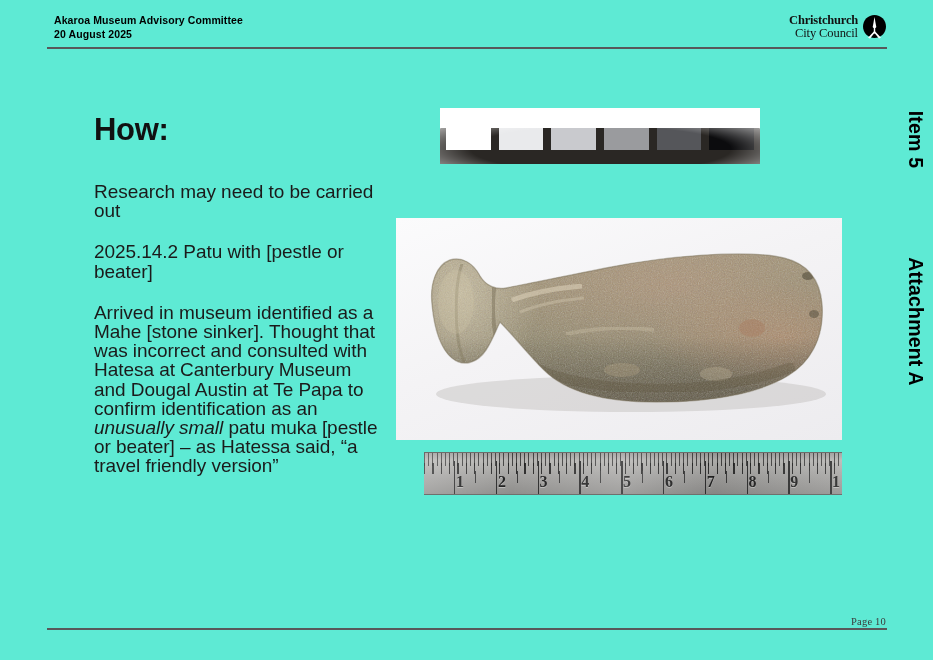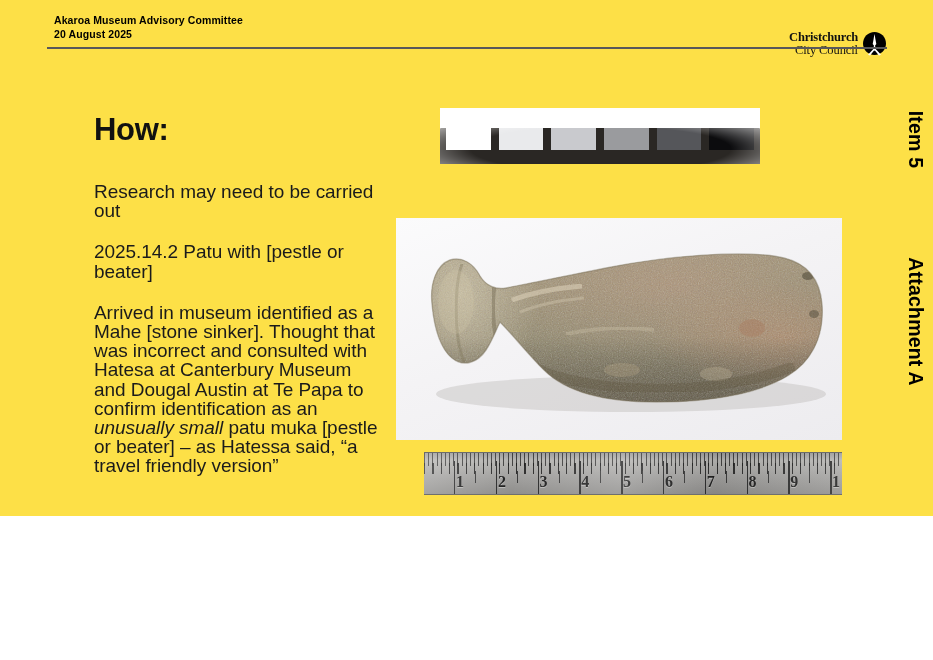--- a/index.html
+++ b/index.html
@@ -8,22 +8,22 @@
     padding: 0;
     background: #ffffff;
   }
   body {
     font-family: "Liberation Sans", sans-serif;
     -webkit-font-smoothing: antialiased;
   }
   #page {
     position: relative;
     width: 933px;
-    height: 516px;
-    background: #fde047;
+    height: 660px;
+    background: #5eead4;
     overflow: hidden;
   }
 
   
   #header {
     position: absolute;
     left: 47px;
     top: 14px;
     width: 840px;
     height: 34px;
@@ -36,21 +36,21 @@
     font-weight: bold;
     color: #000000;
     line-height: 13.5px;
     letter-spacing: 0.1px;
   }
   #header-meta div { white-space: nowrap; }
 
   #logo-block {
     position: absolute;
     right: 0px;
-    top: 17px;
+    top: 0px;
     display: flex;
     align-items: flex-start;
     gap: 4px;
   }
   #logo-words {
     text-align: right;
     font-family: "Liberation Serif", serif;
     color: #111111;
     line-height: 12.5px;
   }

